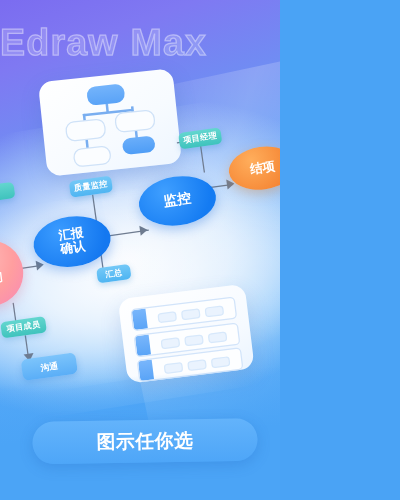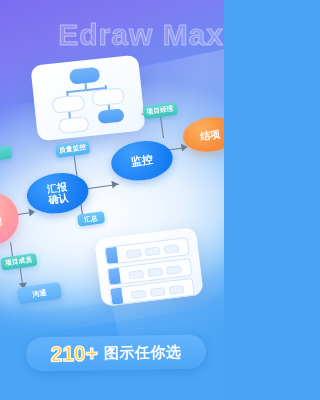--- a/index.html
+++ b/index.html
@@ -31,21 +31,21 @@
     transform:rotate(-12deg);
   }
   .bg-bottom{
     position:absolute;left:-20px;bottom:-20px;width:280px;height:120px;
     background:linear-gradient(180deg,rgba(74,165,246,.0) 0%,#4ba4f6 40%,#4ba4f6 100%);
     transform:rotate(-4deg);
   }
 
   
   .wordmark{
-    position:absolute;left:0;top:18px;width:224px;text-align:right;
+    position:absolute;left:0;top:18px;width:224px;text-align:left;
     font-size:30px;font-weight:700;letter-spacing:1px;
     color:transparent;
     -webkit-text-stroke:1px rgba(255,255,255,.42);
     text-shadow:0 0 1px rgba(255,255,255,.18);
     user-select:none;
   }
 
   
   .card-org{
     position:absolute;left:34px;top:60px;width:108px;height:76px;
@@ -234,17 +234,16 @@
       <div class="tab"></div>
       <div class="cell" style="left:20px;"></div>
       <div class="cell" style="left:39px;"></div>
       <div class="cell" style="left:58px;"></div>
     </div>
   </div>
 
   <div class="bg-bottom"></div>
 
   <div class="banner">
-    <span class="num">210+</span>
     <span class="txt">图示任你选</span>
   </div>
 
 </div>
 
 </body></html>

